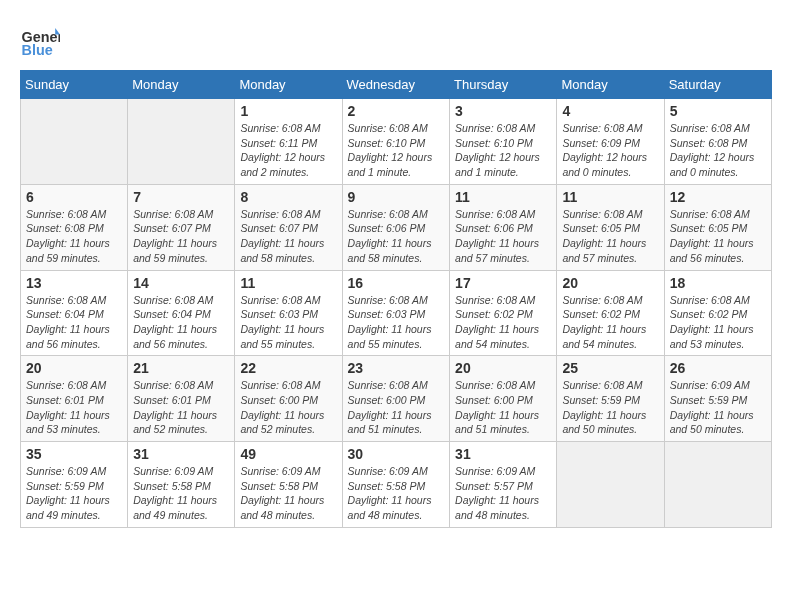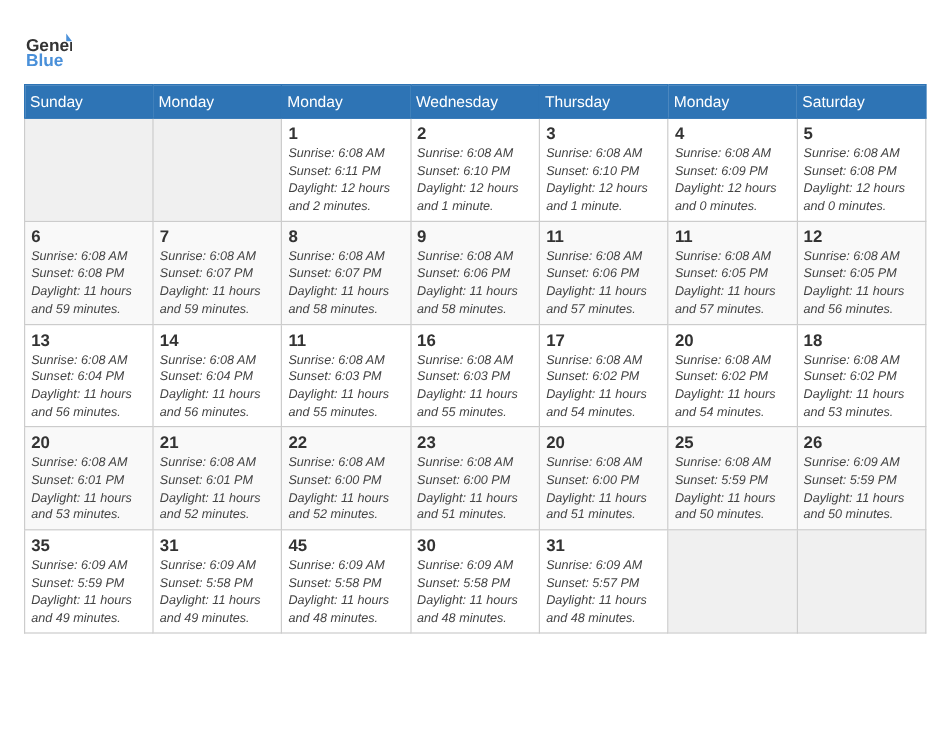--- a/index.html
+++ b/index.html
@@ -315,21 +315,21 @@
 and 49 minutes.</div>
         </td>
         <td>
           <span class="day-number">31</span>
           <div class="day-info" style="white-space: pre-line;">Sunrise: 6:09 AM
 Sunset: 5:58 PM
 Daylight: 11 hours
 and 49 minutes.</div>
         </td>
         <td>
-          <span class="day-number">45</span>
+          <span class="day-number">49</span>
           <div class="day-info" style="white-space: pre-line;">Sunrise: 6:09 AM
 Sunset: 5:58 PM
 Daylight: 11 hours
 and 48 minutes.</div>
         </td>
         <td>
           <span class="day-number">30</span>
           <div class="day-info" style="white-space: pre-line;">Sunrise: 6:09 AM
 Sunset: 5:58 PM
 Daylight: 11 hours

